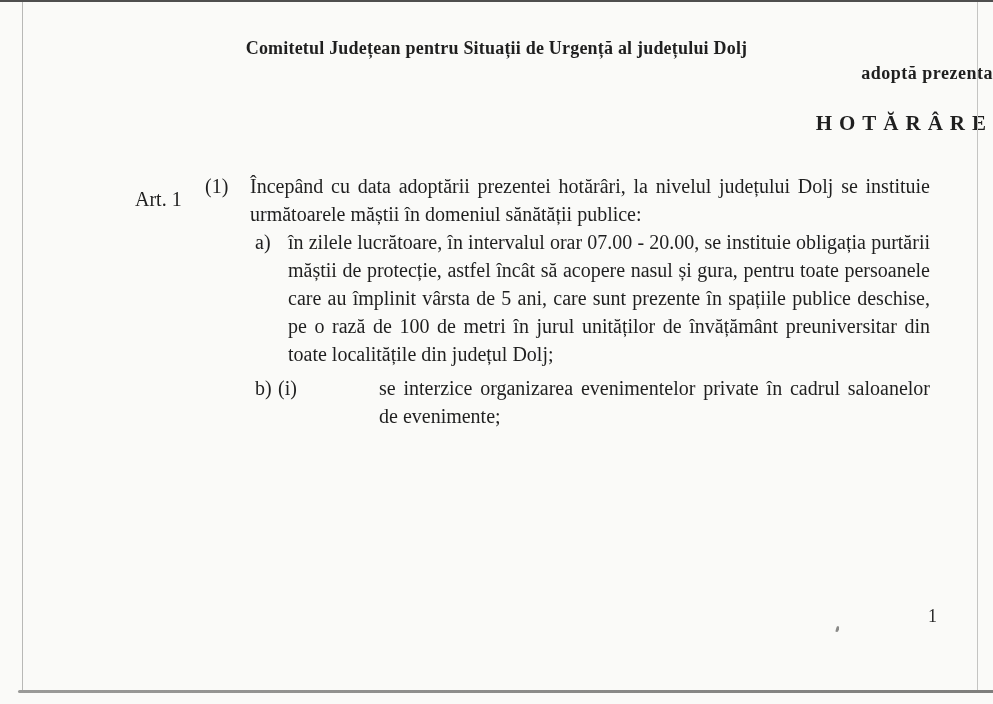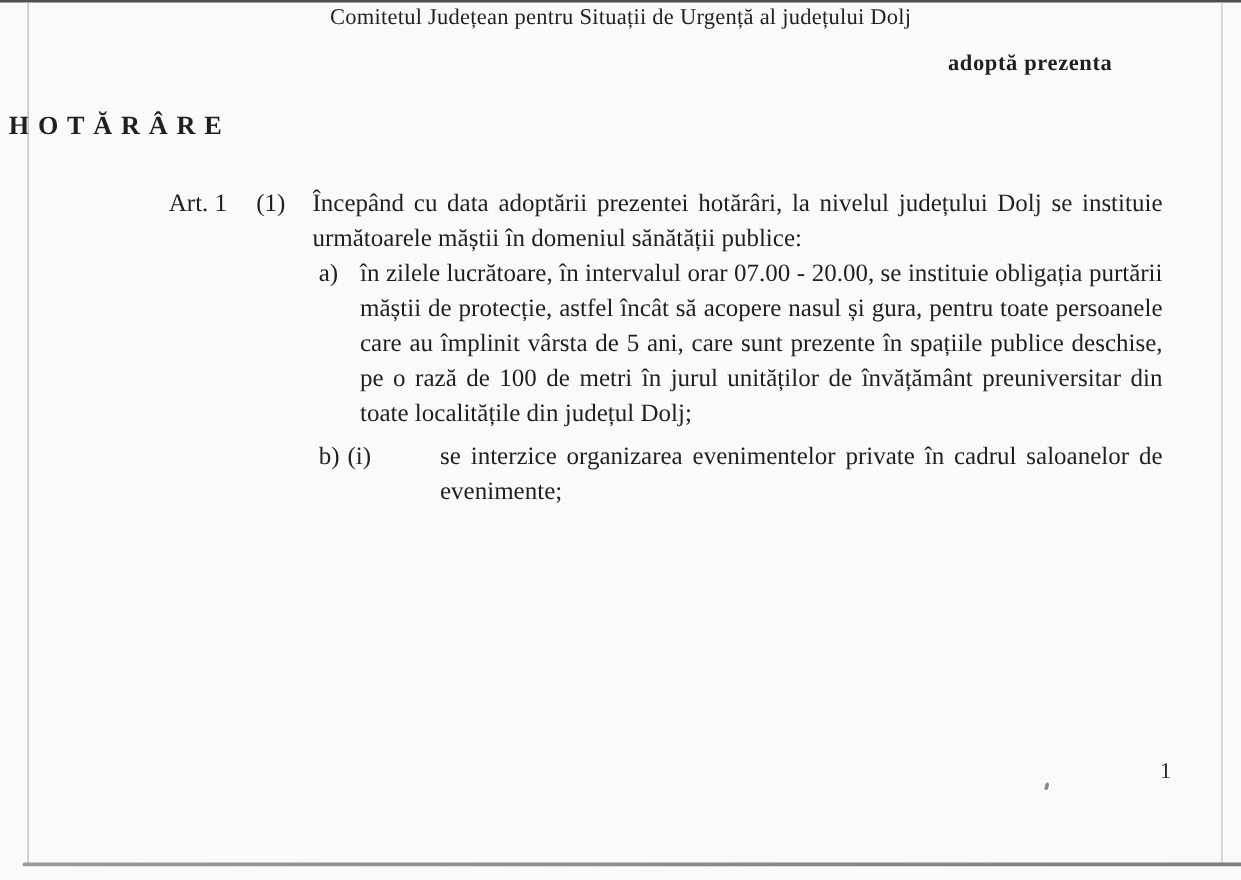--- a/index.html
+++ b/index.html
@@ -20,73 +20,73 @@
   .scan-border-top    { position: absolute; top: 0; left: 0; right: 0; height: 2px; background: #4f4f4f; }
   .scan-border-left   { position: absolute; top: 2px; bottom: 12px; left: 22px;  width: 1px; background: #b8b8b6; }
   .scan-border-right  { position: absolute; top: 2px; bottom: 12px; right: 15px; width: 1px; background: #c4c4c2; }
   .scan-line-bottom   { position: absolute; top: 690px; left: 18px; right: 0; height: 3px;
                         background: linear-gradient(to right, #9a9a98, #7e7e7c); border-radius: 2px 0 0 2px; }
 
   
   .doc-header { padding-top: 3px; }
   .committee {
     text-align: center;
-    font-weight: normal;
+    font-weight: bold;
     font-size: 18px;
     line-height: 21px;
     letter-spacing: 0.2px;
+    margin-top: 35px;
   }
   .adopts {
-    margin-top: 16px;
+    margin-top: 4px;
     text-align: right;
-    padding-right: 103px;
     font-weight: bold;
     font-size: 18px;
     line-height: 21px;
     letter-spacing: 0.5px;
   }
 
   
   .doc-title {
     margin-top: 27px;
-    text-align: left;
+    text-align: right;
     font-size: 21px;
     line-height: 24px;
     font-weight: bold;
     letter-spacing: 7px;
     text-indent: 7px; 
   }
 
   
   .doc-body { margin-top: 37px; }
   .article {
     position: relative;
     margin-left: 135px;
     width: 795px;
     font-size: 20px;
     line-height: 28px;
   }
-  .art-marker { position: absolute; left: 0;  top: 0; white-space: nowrap; }
+  .art-marker { position: absolute; left: 0;  top: 13px; white-space: nowrap; }
   .par-marker { position: absolute; left: 70px; top: 0; }
   .intro {
     margin-left: 115px;
     width: 680px;
     text-align: justify;
   }
 
   .letter-list { list-style: none; margin-left: 120px; }
   .letter-item { display: flex; align-items: flex-start; }
   .letter-item + .letter-item { margin-top: 6px; }
   .li-marker { flex: none; width: 33px; }
   .li-text, .li-body { width: 642px; text-align: justify; }
 
   .roman-list { list-style: none; margin-left: -10px; }
   .roman-item { display: flex; align-items: flex-start; }
   .ri-marker { flex: none; width: 74px; }
-  .ri-text { width: 578px; text-align: justify; }
+  .ri-text { width: 578px; text-align: justify; margin-left: 27px; }
 
   
   .page-number {
     position: absolute;
     top: 606px;
     left: 928px;
     font-size: 18px;
     color: #2a2a2a;
   }
   .scan-speck {

